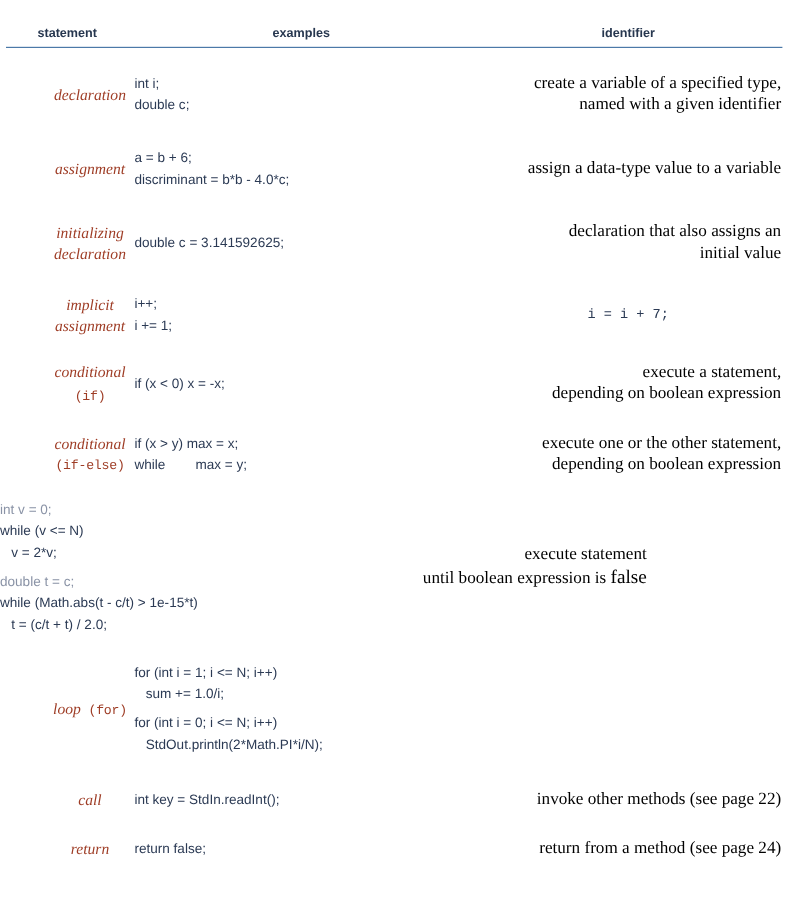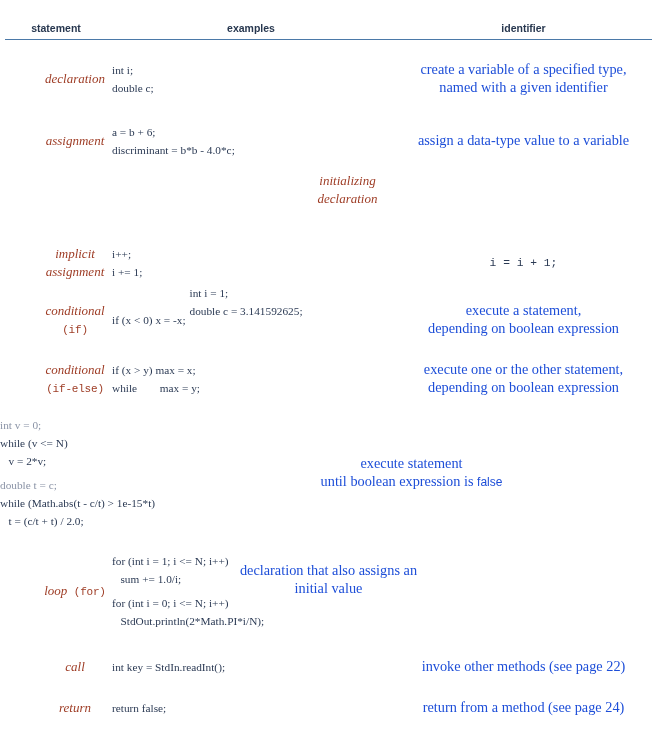--- a/index.html
+++ b/index.html
@@ -74,21 +74,21 @@
     font-size: 11px;
     letter-spacing: -0.2px;
   }
   .cell-statement .line2 {
     display: block;
   }
 
   .cell-examples {
     width: 278px;
     flex: 0 0 278px;
-    font-family: Liberation Serif, serif;
+    font-family: Liberation Sans, sans-serif;
     font-size: 11.3px;
     color: #2b3a54;
     white-space: pre;
     line-height: 1.0;
     box-sizing: border-box;
   }
   .cell-examples .codeline {
     display: block;
     height: 18px;
     line-height: 18px;
@@ -97,43 +97,43 @@
     color: #8a93a6;
   }
   .cell-examples .gap {
     display: block;
     height: 6px;
   }
 
   .cell-definition {
     width: 267px;
     flex: 0 0 267px;
-    text-align: center;
+    text-align: right;
     font-size: 14.3px;
-    color: #1d4ed8;
+    color: #000000;
     line-height: 1.24;
     box-sizing: border-box;
     padding: 0 6px;
   }
   .cell-definition .dline { display: block; }
   .cell-definition .mono {
-    font-family: Liberation Sans, sans-serif;
-    font-size: 12px;
+    font-family: Liberation Serif, serif;
+    font-size: 16px;
   }
   .cell-definition.code-def {
     font-family: "Liberation Mono", monospace;
     font-size: 11.3px;
     color: #2b3a54;
     text-align: center;
   }
 
   
   .row.r-declaration   { height: 62px; margin-top: 8px; }
   .row.r-assignment    { height: 62px; }
-  .row.r-initdecl      { height: 62px; flex-direction: column; }
+  .row.r-initdecl      { height: 62px; }
   .row.r-implicit      { height: 58px; }
   .row.r-condif        { height: 56px; }
   .row.r-condifelse    { height: 62px; }
   .row.r-while         { height: 126px; }
   .row.r-for           { height: 110px; }
   .row.r-call          { height: 42px; }
   .row.r-return        { height: 40px; }
 </style>
 </head>
 <body>
@@ -159,31 +159,31 @@
       </div>
       <div class="row r-assignment">
         <div class="cell-statement"><span><span class="kw">assignment</span></span></div>
         <div class="cell-examples"><span class="codeline">a = b + 6;</span><span class="codeline">discriminant = b*b - 4.0*c;</span></div>
         <div class="cell-definition">
           <span class="dline">assign a data-type value to a variable</span>
         </div>
       </div>
       <div class="row r-initdecl">
         <div class="cell-statement"><span><span class="kw">initializing</span></span><span class="line2"><span class="kw">declaration</span></span></div>
-        <div class="cell-examples"><span class="codeline">int i = 1;</span><span class="codeline">double c = 3.141592625;</span></div>
+        <div class="cell-examples"><span class="codeline">double c = 3.141592625;</span></div>
         <div class="cell-definition">
           <span class="dline">declaration that also assigns an</span>
           <span class="dline">initial value</span>
         </div>
       </div>
       <div class="row r-implicit">
         <div class="cell-statement"><span><span class="kw">implicit</span></span><span class="line2"><span class="kw">assignment</span></span></div>
         <div class="cell-examples"><span class="codeline">i++;</span><span class="codeline">i += 1;</span></div>
         <div class="cell-definition code-def">
-          <span class="dline">i = i + 1;</span>
+          <span class="dline">i = i + 7;</span>
         </div>
       </div>
       <div class="row r-condif">
         <div class="cell-statement"><span><span class="kw">conditional</span><span class="mono"> (if)</span></span></div>
         <div class="cell-examples"><span class="codeline">if (x &lt; 0) x = -x;</span></div>
         <div class="cell-definition">
           <span class="dline">execute a statement,</span>
           <span class="dline">depending on boolean expression</span>
         </div>
       </div>

